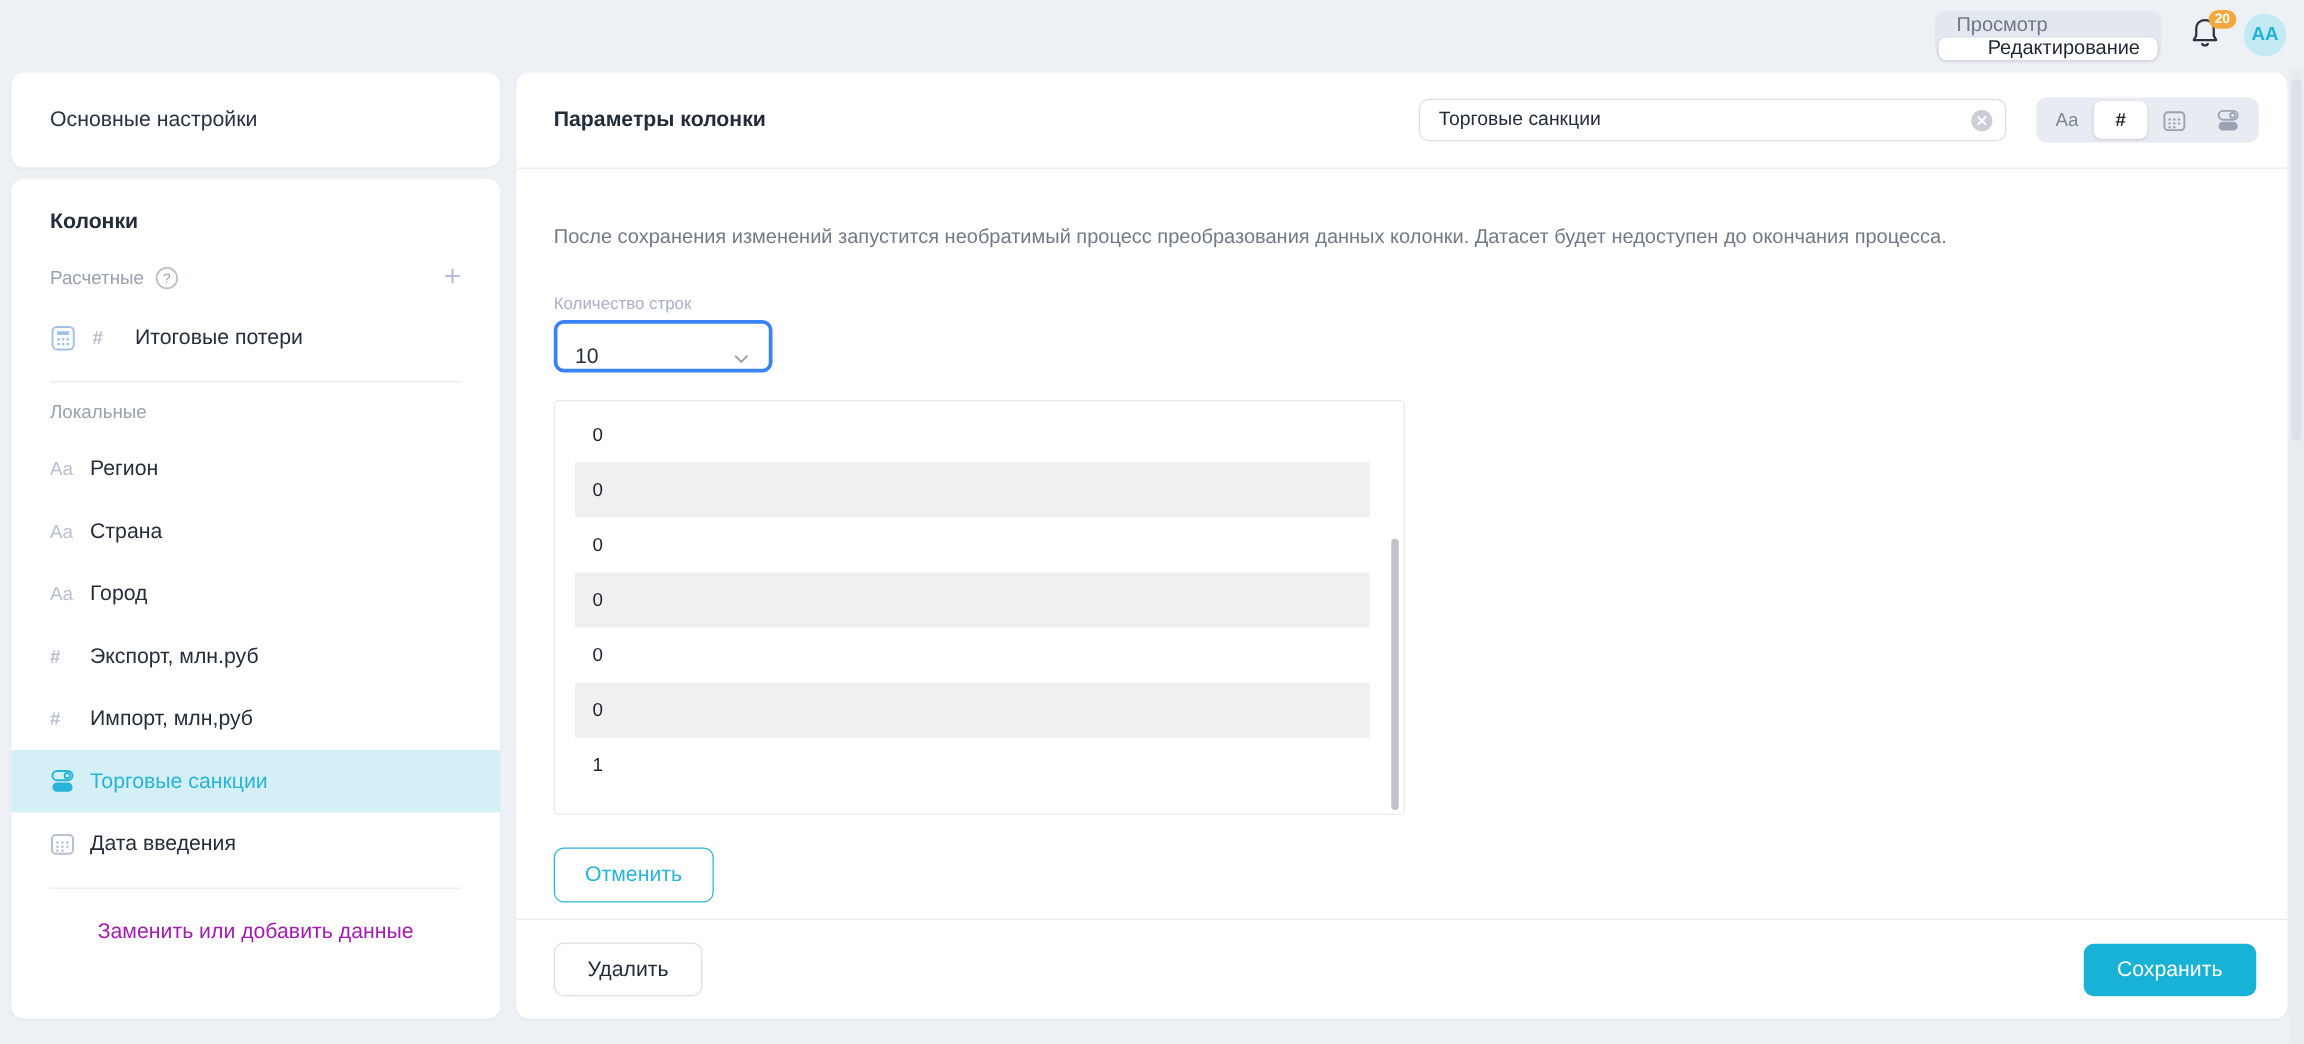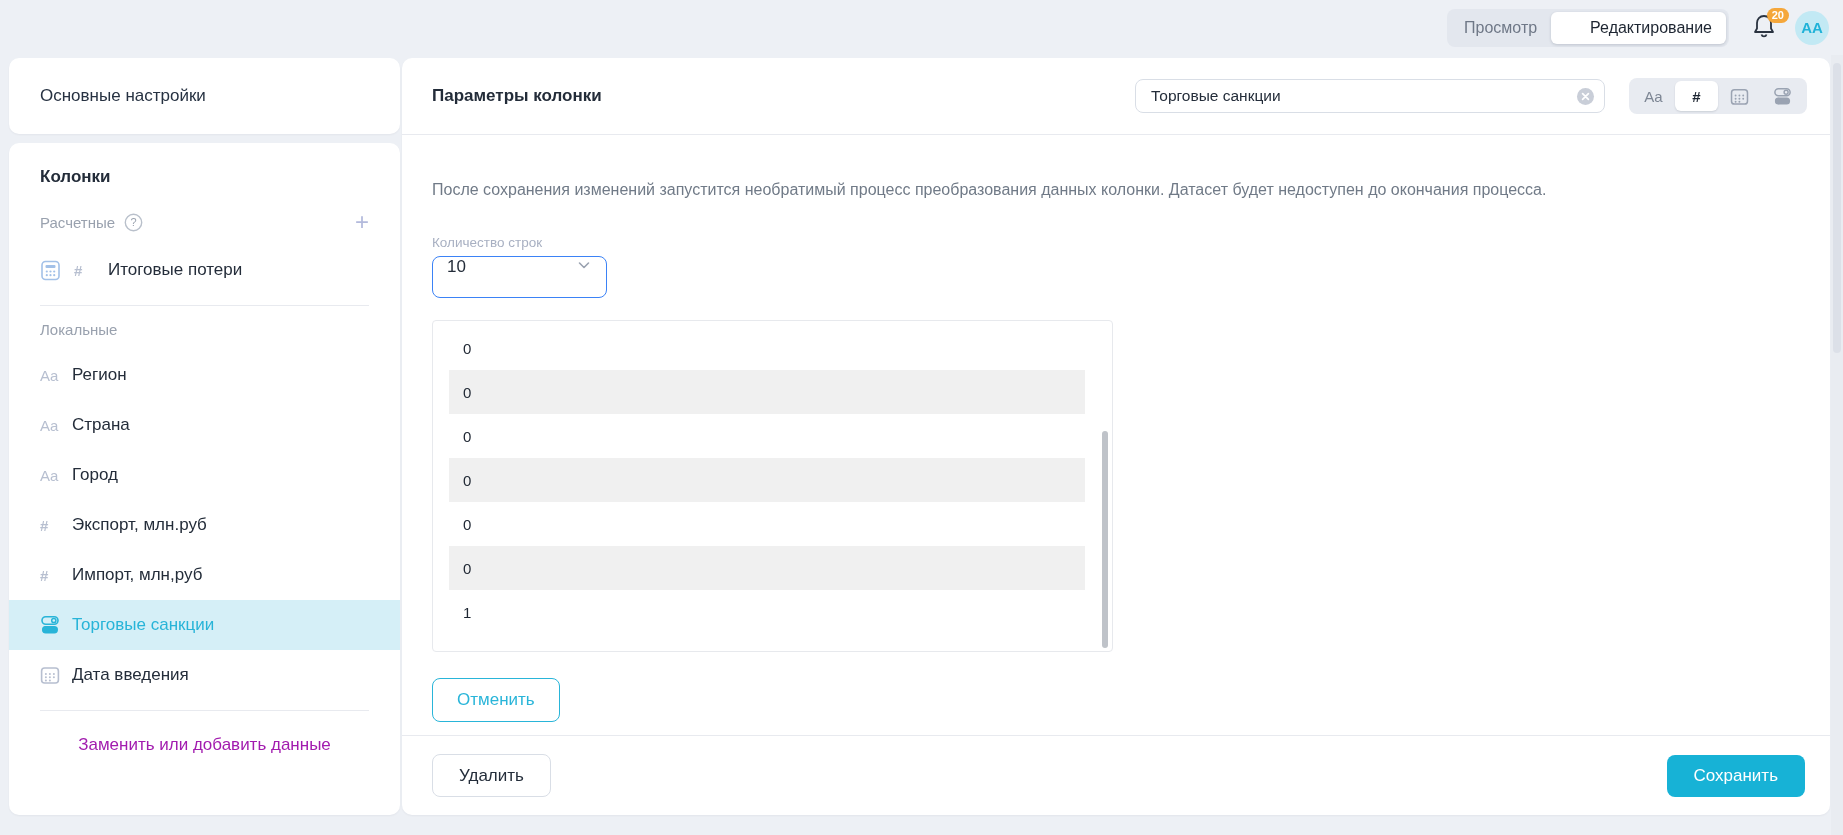--- a/index.html
+++ b/index.html
@@ -3,29 +3,29 @@
 <meta charset="utf-8">
 <style>
   * { margin:0; padding:0; box-sizing:border-box; }
   html,body { width:1843px; height:835px; overflow:hidden; }
   body { font-family:"Liberation Sans", sans-serif; background:#edf0f5; color:#242d3a; }
 
   
   .header { height:55px; display:flex; align-items:center; padding:0 14px 0 28px; }
   .page-title { font-size:20px; font-weight:700; color:#1e2632; letter-spacing:.2px; }
   .header-right { margin-left:auto; display:flex; align-items:center; }
-  .mode-switch { display:flex; background:#e3e7ee; border-radius:8px; padding:3px; height:38px; }
+  .mode-switch { display:flex; background:#e3e7ee; border-radius:8px; padding:3px; height:38px;flex-direction:column; }
   .mode-item { display:flex; align-items:center; padding:0 14px; font-size:16px; color:#6f7887; border-radius:6px; cursor:pointer; }
   .mode-item.active { background:#fff; color:#1e2632; box-shadow:0 1px 3px rgba(30,40,60,.18);padding-left:39px; }
   .bell-wrap { position:relative; margin-left:22px; width:30px; height:32px; cursor:pointer; }
   .badge { position:absolute; top:-4px; right:-8px; background:#f5a73b; color:#fff; font-size:11px; font-weight:700; border-radius:9px; padding:1px 5px; line-height:13px; }
   .avatar { width:34px; height:34px; border-radius:50%; background:#c2e9f4; color:#1fb2d8; font-weight:700; font-size:15px; display:flex; align-items:center; justify-content:center; margin-left:14px; cursor:pointer; }
 
   
-  .content { display:flex; gap:2px; padding:3px 13px 10px 9px; height:770px; }
+  .content { display:flex; gap:13px; padding:3px 13px 10px 9px; height:770px; }
   .card { background:#fff; border-radius:10px; box-shadow:0 1px 2px rgba(30,40,60,.05); }
 
   
   .sidebar { width:391px; display:flex; flex-direction:column; gap:9px; }
   .settings-card { height:76px; display:flex; align-items:center; padding-left:31px; font-size:17px; color:#273242; cursor:pointer; }
   .columns-card { flex:1; padding:24px 0 0; display:flex; flex-direction:column; overflow:hidden; }
   .columns-title { font-size:17px; font-weight:700; color:#232c39; padding:0 31px; margin-bottom:22px; }
   .group-row { display:flex; align-items:center; padding:0 31px; height:26px; }
   .group-label { font-size:15px; color:#99a1ae; }
   .help-icon { margin-left:9px; }
@@ -46,21 +46,21 @@
   .main-header-right { margin-left:auto; display:flex; align-items:center; gap:24px; }
   .name-input-wrap { position:relative; }
   .name-input { width:470px; height:34px; border:1px solid #d9dee6; border-radius:8px; font-size:15.5px; color:#242d3a; padding:0 36px 0 15px; font-family:"Liberation Sans", sans-serif; outline:none; }
   .clear-icon { position:absolute; right:10px; top:8px; cursor:pointer; }
   .type-switch { display:flex; background:#e8ebf1; border-radius:8px; padding:3px; height:36px; }
   .type-item { width:43px; display:flex; align-items:center; justify-content:center; border-radius:6px; font-size:15px; color:#7d8694; cursor:pointer; }
   .type-item.active { background:#fff; color:#1e2632; font-weight:700; box-shadow:0 1px 2px rgba(30,40,60,.14); }
   .main-body { flex:1; padding:0 30px; }
   .warning { margin-top:46px; font-size:16px; color:#707a87; }
   .rows-label { margin-top:36px; font-size:13.5px; color:#a8b0c2; }
-  .rows-select { margin-top:6px; width:175px; height:42px; border:1px solid #3b82f6; border-radius:8px; display:flex; align-items:flex-start; padding:0 14px; font-size:17px; color:#242d3a; cursor:pointer; }
+  .rows-select { margin-top:6px; width:175px; height:42px; border:3px solid #3b82f6; border-radius:8px; display:flex; align-items:flex-end; padding:0 14px; font-size:17px; color:#242d3a; cursor:pointer; }
   .rows-select .chev { margin-left:auto; }
   .preview-table { margin-top:22px; width:681px; height:332px; border:1px solid #e7e9ed; border-radius:4px; position:relative; padding:5px 27px 5px 16px; overflow:hidden; }
   .prow { height:44px; display:flex; align-items:center; padding-left:14px; font-size:15px; color:#1e2632; }
   .prow.striped { background:#f0f0f0; }
   .table-scrollbar { position:absolute; right:4px; top:110px; bottom:3px; width:6px; border-radius:3px; background:#bfc3c9; }
   .cancel-btn { margin-top:26px; height:44px; padding:0 24px; background:#fff; border:1px solid #29b5d9; border-radius:8px; color:#29b5d9; font-size:17px; font-family:"Liberation Sans", sans-serif; cursor:pointer; }
   .main-footer { border-top:1px solid #e8eaef; height:80px; display:flex; align-items:center; padding:0 25px 0 30px; }
   .delete-btn { height:43px; padding:0 26px; background:#fff; border:1px solid #d9dee6; border-radius:8px; font-size:17px; color:#242d3a; font-family:"Liberation Sans", sans-serif; cursor:pointer; }
   .save-btn { margin-left:auto; height:42px; padding:0 27px; background:#17b2d6; border:none; border-radius:8px; font-size:17px; color:#fff; font-family:"Liberation Sans", sans-serif; cursor:pointer; }
 

